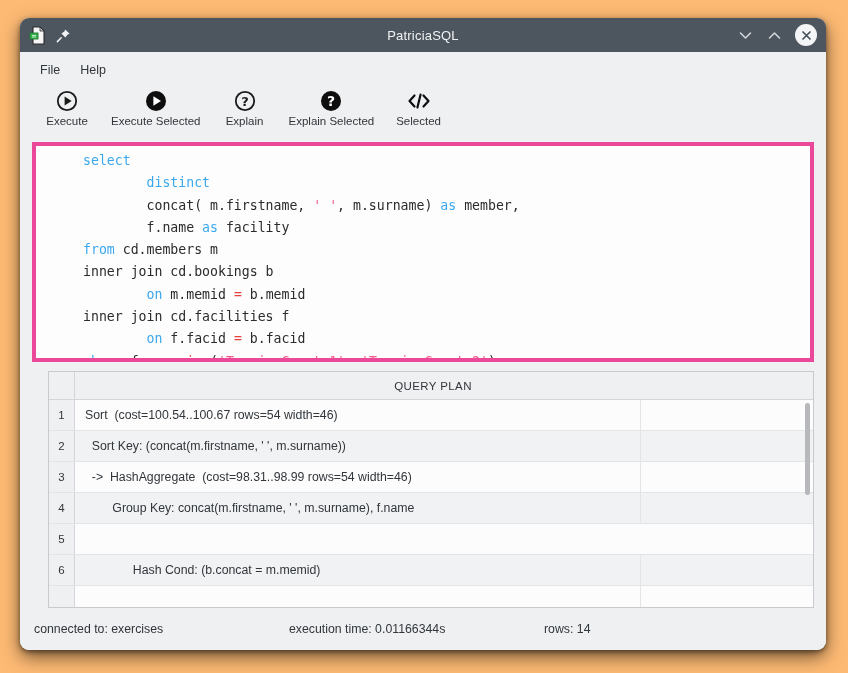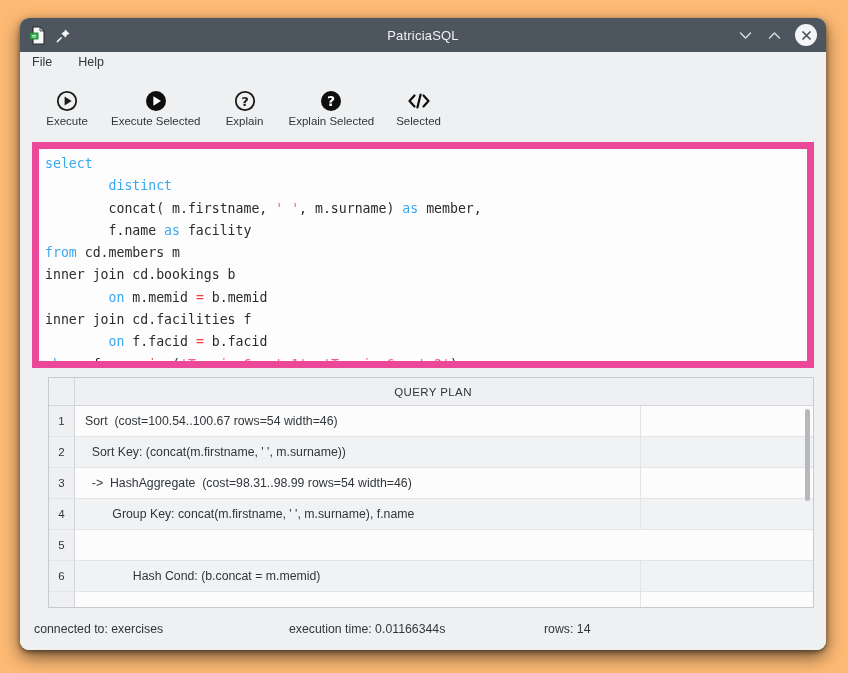--- a/index.html
+++ b/index.html
@@ -49,22 +49,22 @@
     position: relative; z-index: 2;
   }
   .win-btn { width: 17px; height: 17px; display: block; cursor: pointer; }
   .close-btn {
     width: 22px; height: 22px; border-radius: 50%;
     background: #f4f5f6; display: flex; align-items: center;
     justify-content: center; cursor: pointer;
   }
   
   .menubar {
-    height: 28px; background: #eff0f1; display: flex; align-items: flex-start;
-    padding: 0 2px; gap: 6px; flex: none;
+    height: 28px; background: #eff0f1; display: flex; align-items: flex-end;
+    padding: 0 10px; flex: none;
   }
   .menu-item {
     font-size: 12.5px; color: #31363b; padding: 3px 10px; border-radius: 3px;
     cursor: pointer;
   }
   
   .toolbar {
     height: 56px; background: #eff0f1; display: flex; align-items: center;
     padding: 0 16px; gap: 4px; flex: none;
     border-bottom: 1px solid #eff0f1;
@@ -72,27 +72,28 @@
   .tool-btn {
     display: flex; flex-direction: column; align-items: center;
     justify-content: center; gap: 3px; padding: 2px 9px; cursor: pointer;
     border-radius: 3px; min-width: 44px;
   }
   .tool-icon { height: 22px; display: flex; align-items: center; justify-content: center; }
   .tool-label { font-size: 11.5px; color: #31363b; white-space: nowrap; }
   
   .editor-wrap {
     margin: 5px 12px 0 12px;
-    border: 7px solid #ec4899;
+    border: 4px solid #ec4899;
     background: #fdfdfd;
     height: 212px;
     flex: none;
     overflow: hidden;
     position: relative;
     cursor: text;
+    padding-left: 41px;
   }
   .editor {
     font-family: "DejaVu Sans Mono", "Liberation Mono", monospace;
     font-size: 13.2px;
     line-height: 22.3px;
     color: #2b2b2b;
     padding: 4px 6px 0 6px;
     white-space: pre;
   }
   .kw  { color: #3aa8ee; }

